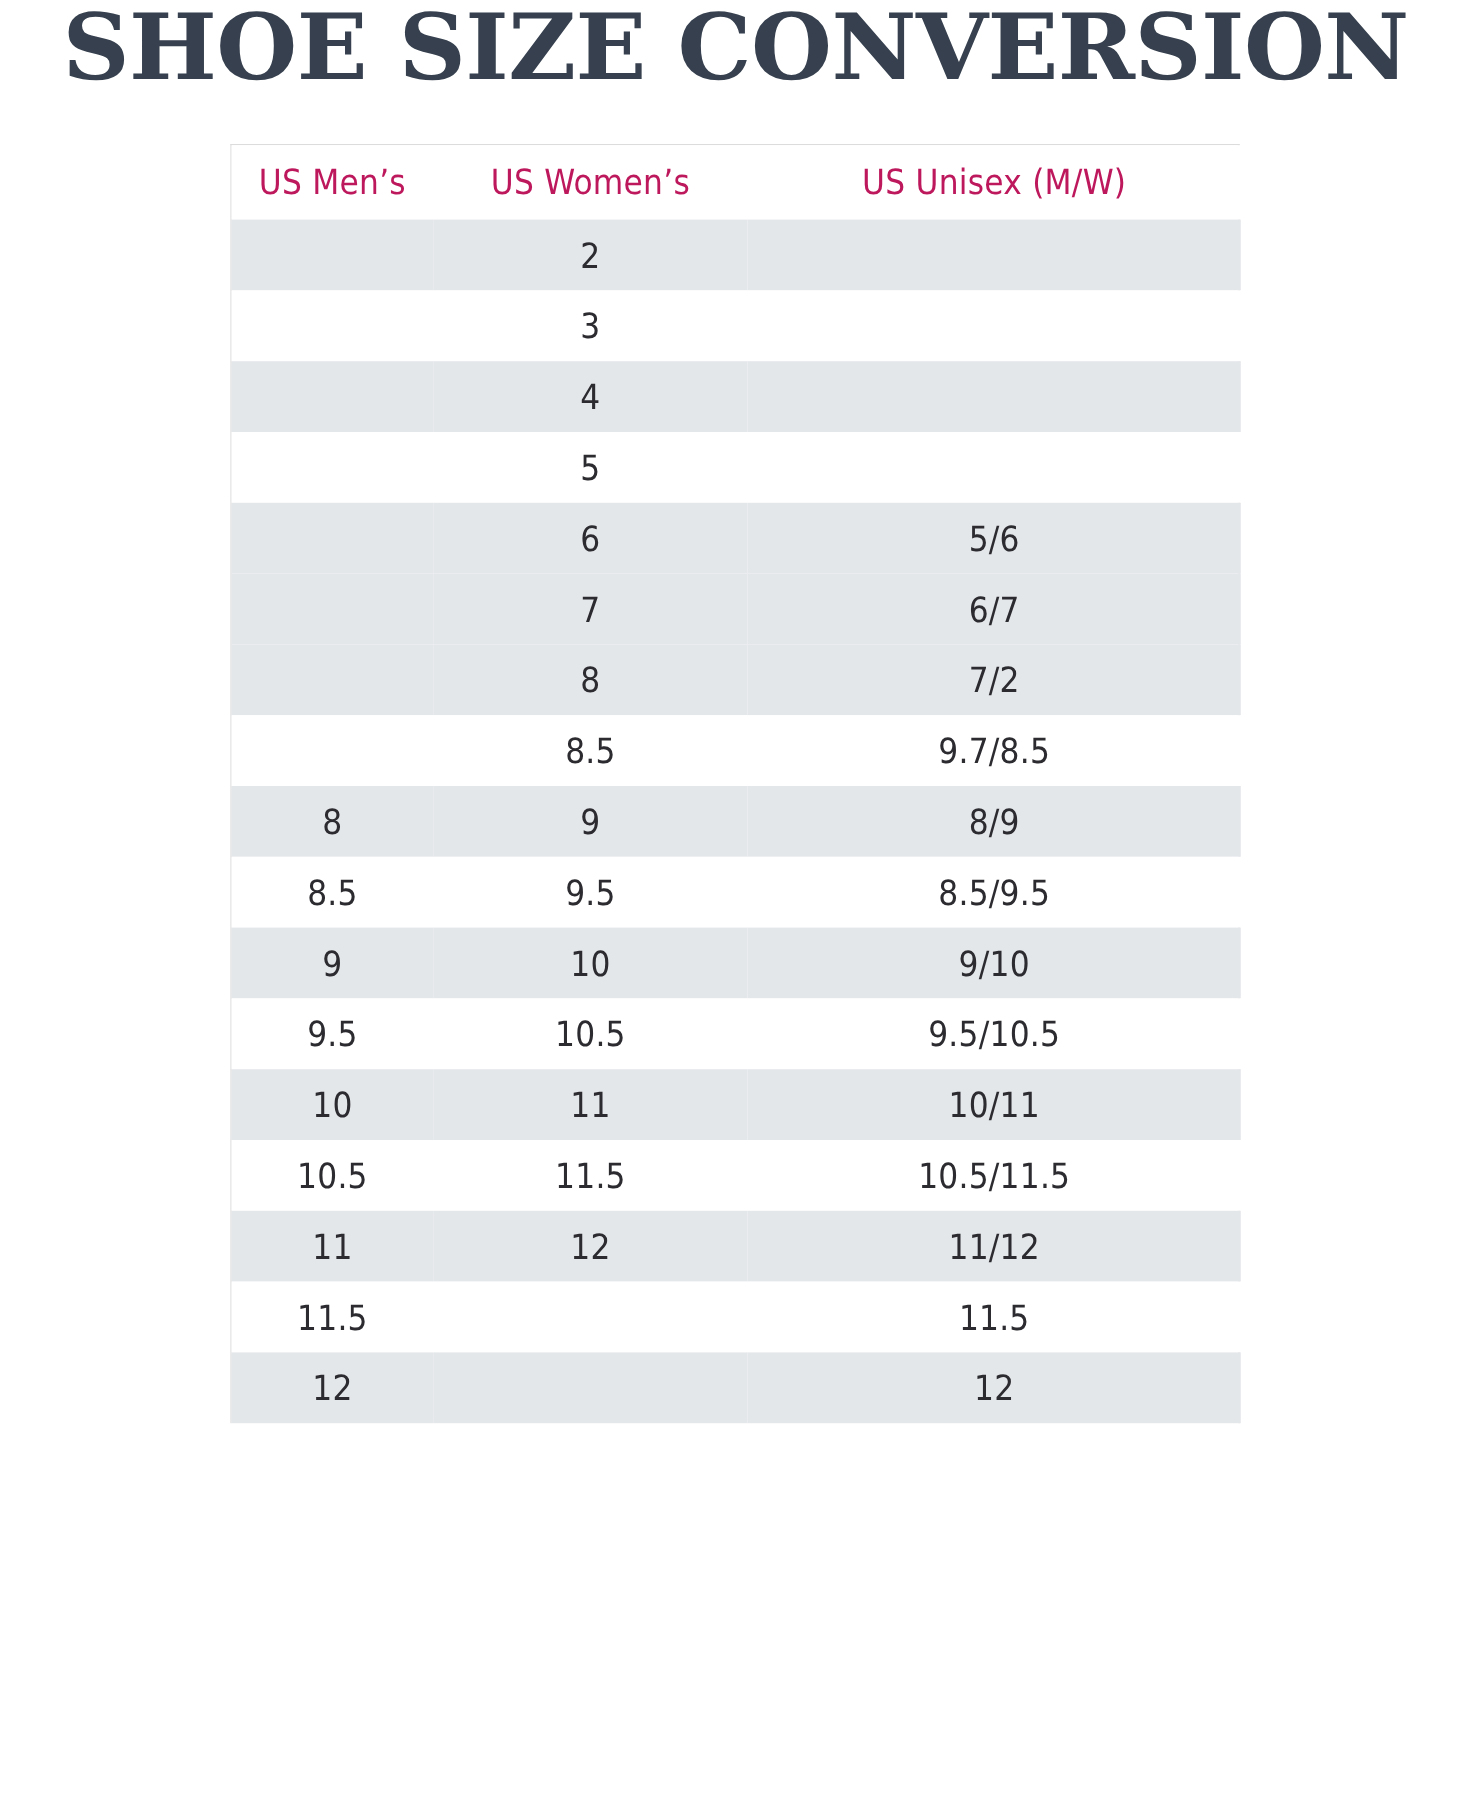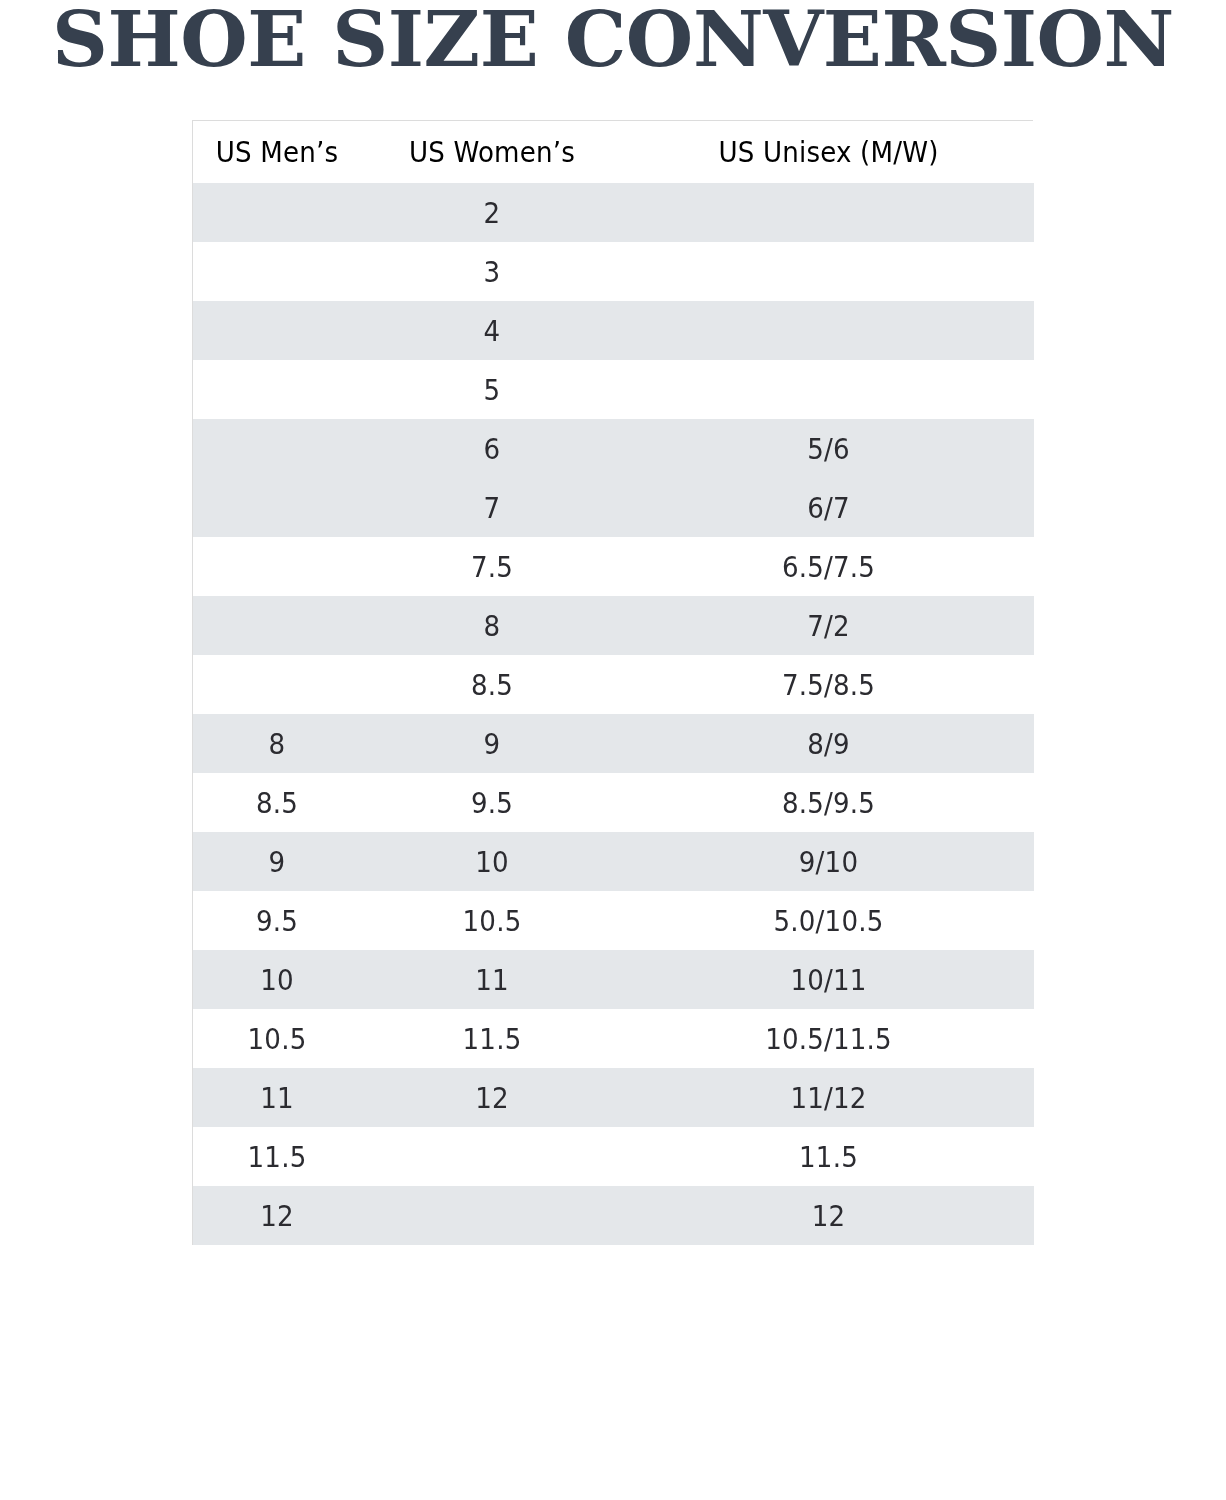--- a/index.html
+++ b/index.html
@@ -64,21 +64,21 @@
 
   
   col.c-men    { width: 168px; }
   col.c-women  { width: 262px; }
   col.c-unisex { width: 411px; }
 
   table.size-table thead th {
     height: 62px;
     font-size: 29px;
     font-weight: 300;
-    color: #000000;
+    color: #be185d;
     letter-spacing: 0.2px;
     background: #ffffff;
     white-space: nowrap;
   }
 
   table.size-table tbody td {
     height: 59px;
     font-size: 29px;
     letter-spacing: 0.2px;
     white-space: nowrap;
@@ -134,54 +134,49 @@
         <tr class="striped">
           <td></td>
           <td>6</td>
           <td>5/6</td>
         </tr>
         <tr class="striped">
           <td></td>
           <td>7</td>
           <td>6/7</td>
         </tr>
-        <tr class="plain">
-          <td></td>
-          <td>7.5</td>
-          <td>6.5/7.5</td>
-        </tr>
         <tr class="striped">
           <td></td>
           <td>8</td>
           <td>7/2</td>
         </tr>
         <tr class="plain">
           <td></td>
           <td>8.5</td>
-          <td>7.5/8.5</td>
+          <td>9.7/8.5</td>
         </tr>
         <tr class="striped">
           <td>8</td>
           <td>9</td>
           <td>8/9</td>
         </tr>
         <tr class="plain">
           <td>8.5</td>
           <td>9.5</td>
           <td>8.5/9.5</td>
         </tr>
         <tr class="striped">
           <td>9</td>
           <td>10</td>
           <td>9/10</td>
         </tr>
         <tr class="plain">
           <td>9.5</td>
           <td>10.5</td>
-          <td>5.0/10.5</td>
+          <td>9.5/10.5</td>
         </tr>
         <tr class="striped">
           <td>10</td>
           <td>11</td>
           <td>10/11</td>
         </tr>
         <tr class="plain">
           <td>10.5</td>
           <td>11.5</td>
           <td>10.5/11.5</td>

